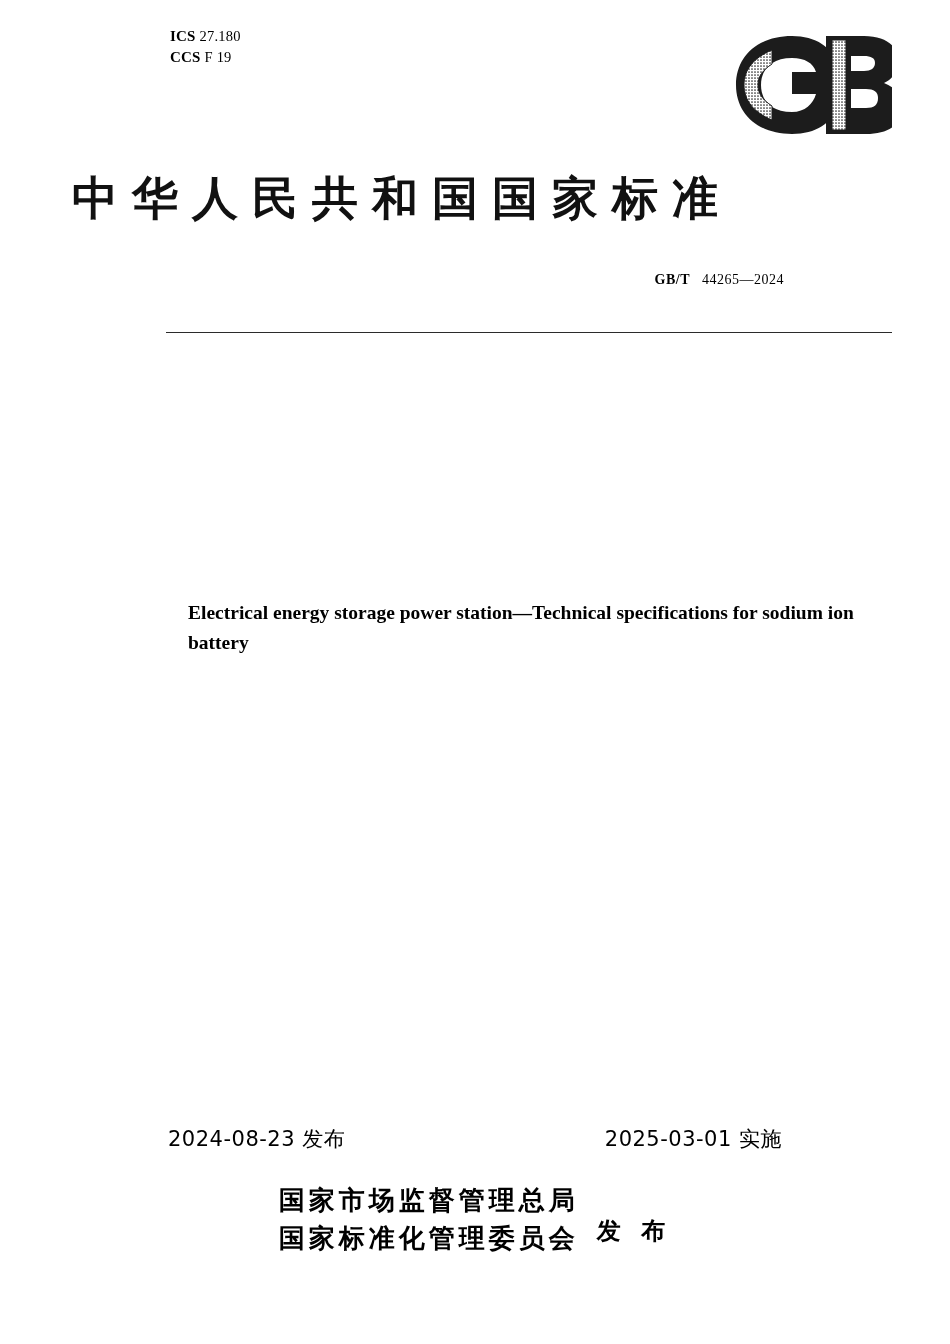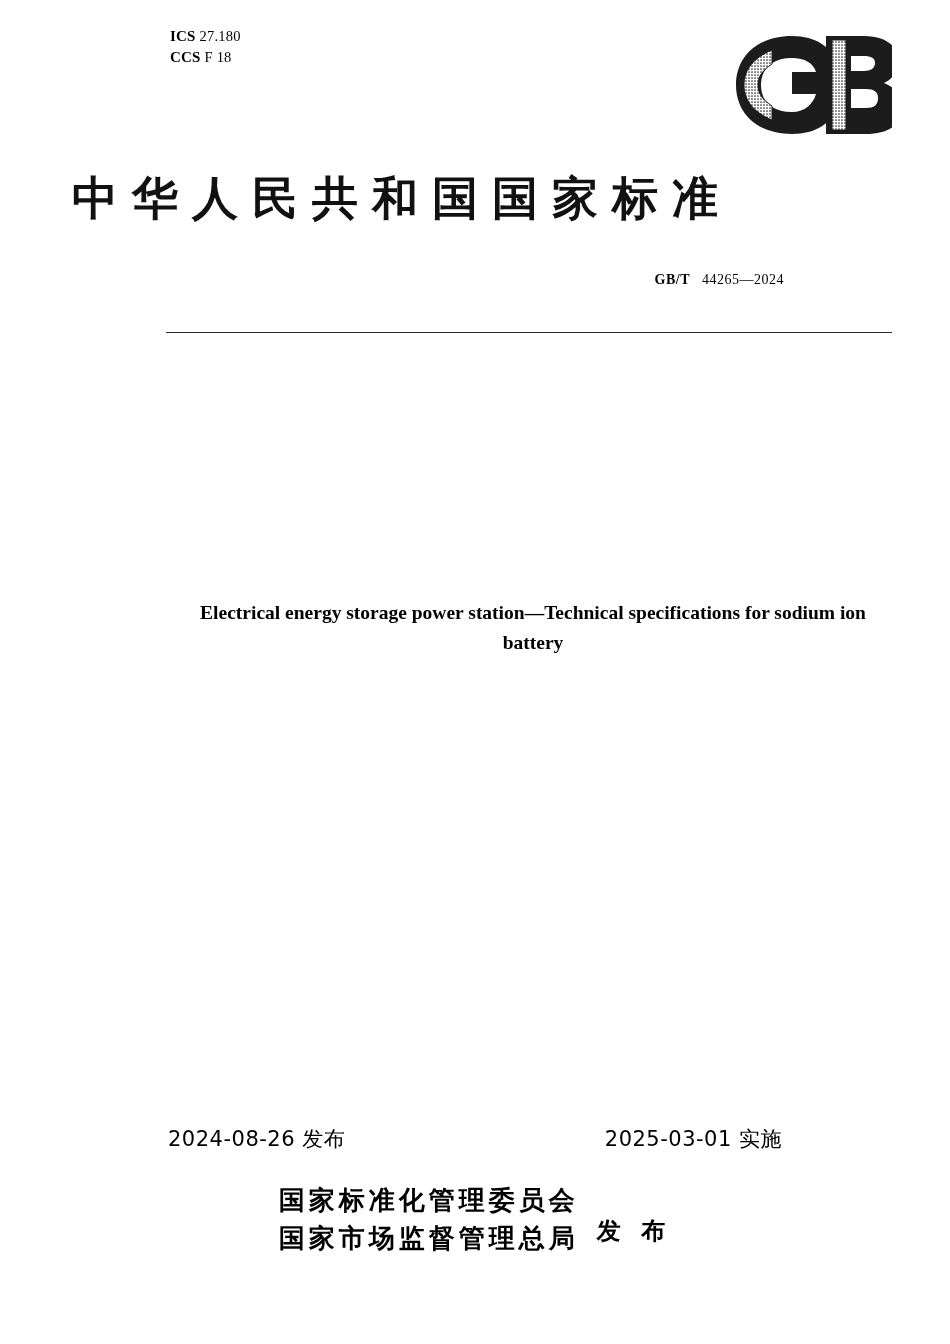--- a/index.html
+++ b/index.html
@@ -103,21 +103,20 @@
     letter-spacing: 2px;
     white-space: pre;
   }
 
   
   .en-title {
     position: absolute;
     left: 130px;
     width: 690px;
     top: 598px;
-    text-align: center;
     font-family: "Liberation Serif", serif;
     font-weight: bold;
     font-size: 19.5px;
     line-height: 1.55;
   }
 
   
   .date-left {
     position: absolute;
     left: 110px;
@@ -170,21 +169,21 @@
     padding-top: 22px;
   }
 </style>
 </head>
 <body>
 
 <div class="page">
 
   <div class="codes">
     <div class="code-line"><span>ICS</span> <span class="num">27.180</span></div>
-    <div class="code-line"><span>CCS</span> <span class="num">F 18</span></div>
+    <div class="code-line"><span>CCS</span> <span class="num">F 19</span></div>
   </div>
 
   <div class="gb-logo">
     <svg viewBox="0 0 198 118" width="198" height="118" aria-hidden="true">
       <defs>
         <pattern id="hatch" width="3" height="3" patternUnits="userSpaceOnUse">
           <rect width="3" height="3" fill="#ffffff"></rect>
           <circle cx="1" cy="1" r="0.85" fill="#2a2a2a"></circle>
         </pattern>
       </defs>
@@ -210,25 +209,25 @@
 
   <div class="std-number">
     <span class="gbt">GB/T</span><span class="numpart">44265—2024</span>
   </div>
 
   <div class="rule"></div>
 
 
   <div class="en-title">Electrical energy storage power station—Technical specifications for sodium ion battery</div>
 
-  <div class="date-left">2024-08-26 发布</div>
+  <div class="date-left">2024-08-23 发布</div>
   <div class="date-right">2025-03-01 实施</div>
 
   <div class="issuer">
     <div class="issuer-inner">
       <div class="issuer-lines">
+        <div>国家市场监督管理总局</div>
         <div>国家标准化管理委员会</div>
-        <div>国家市场监督管理总局</div>
       </div><div class="issuer-publish">发 布</div>
     </div>
   </div>
 
 </div>
 
 </body></html>

